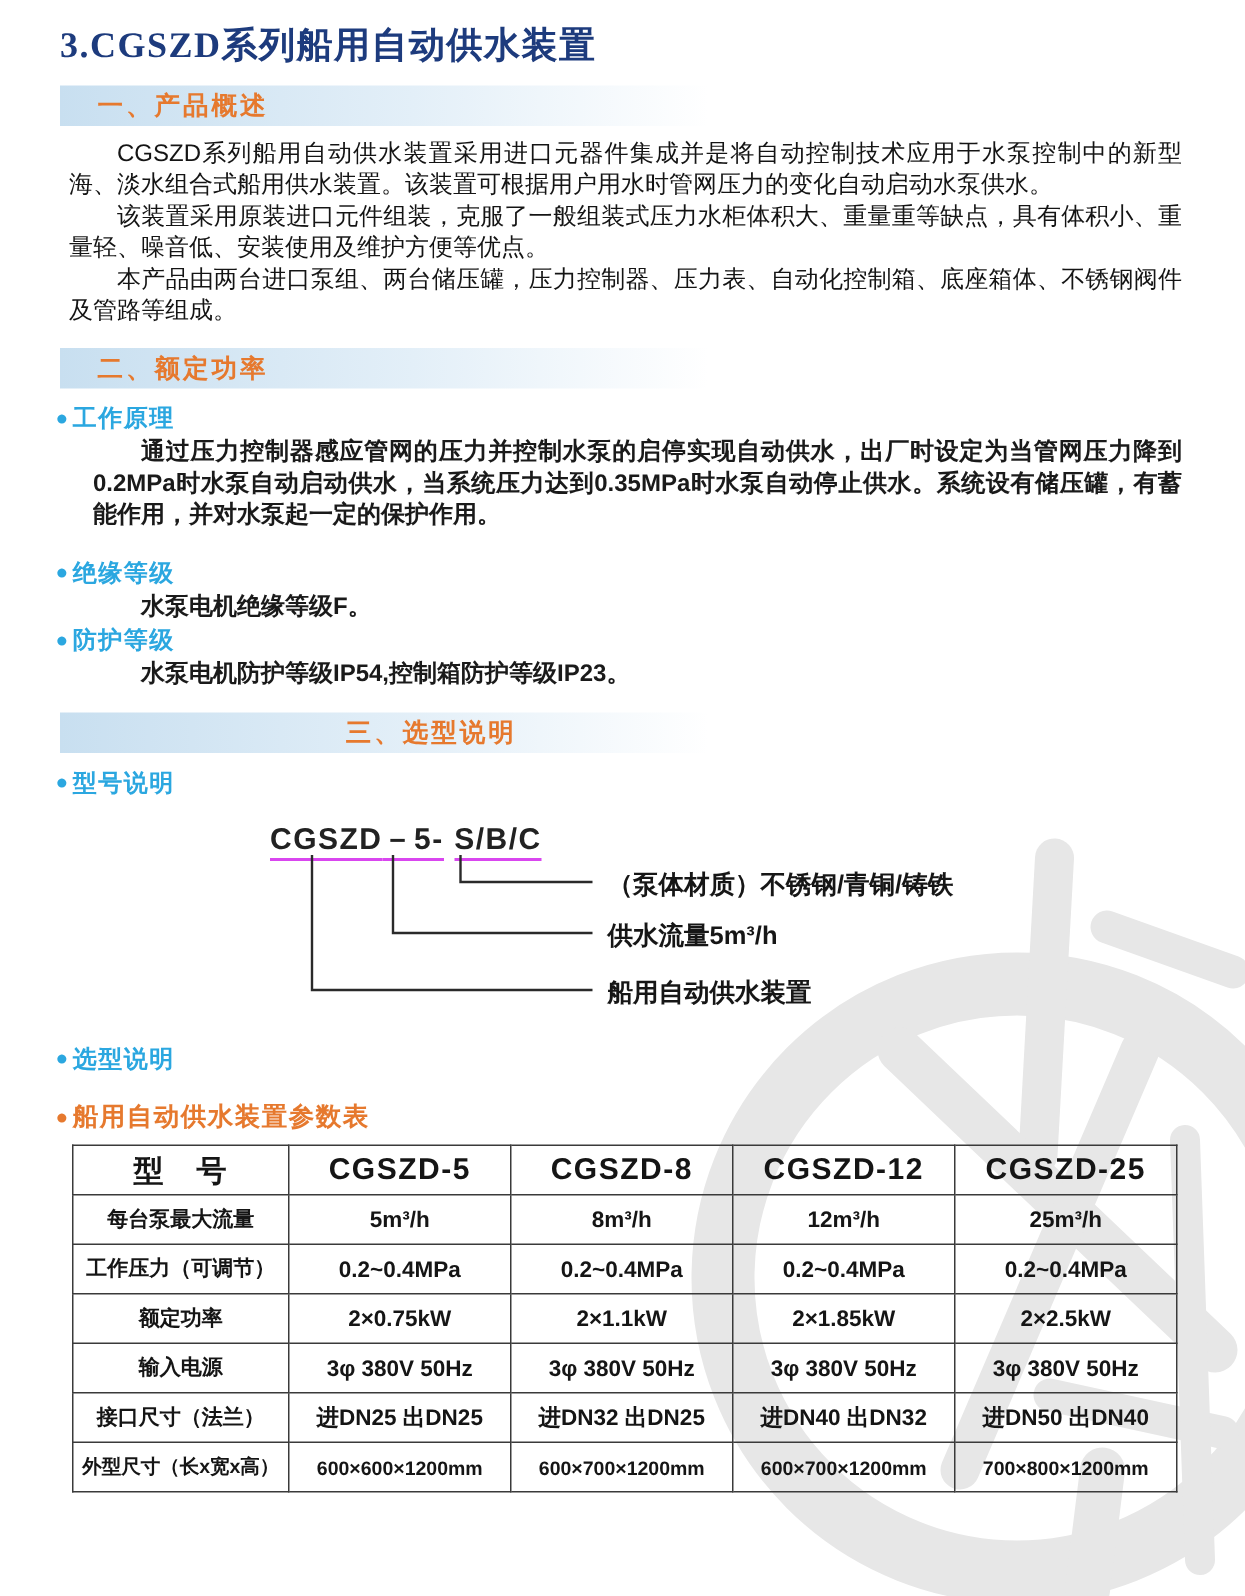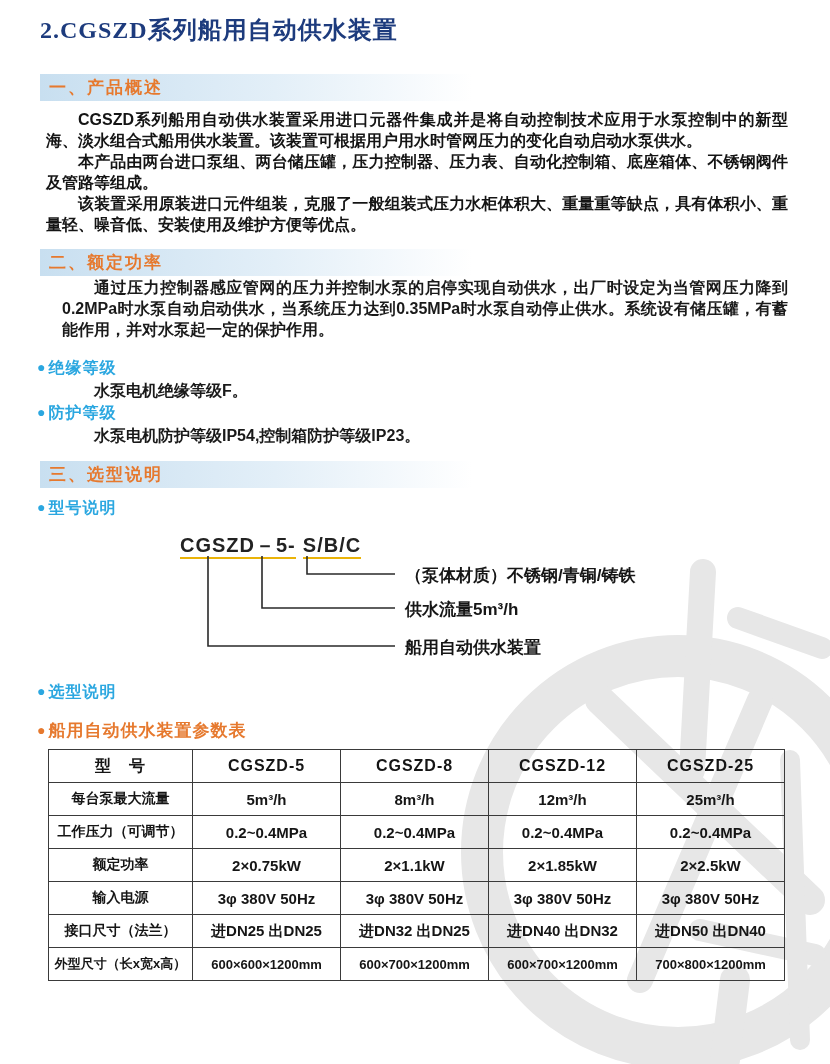--- a/index.html
+++ b/index.html
@@ -17,67 +17,67 @@
 
   
   .page-title {
     margin:14px 0 0 40px;
     font-family:"Liberation Serif","DejaVu Serif",serif;
     font-size:24px; font-weight:bold; color:#1d3b7d; letter-spacing:1px;
   }
 
   
   .band {
-    margin:28px 0 0 40px; width:470px; height:27px; line-height:27px;
-    padding-left:9px;
+    margin:11px 0 0 40px; width:470px; height:27px; line-height:27px;
+    padding-left:25px;
     background:linear-gradient(90deg,#c8dff0 0%,#e3eff8 50%,rgba(255,255,255,0) 92%);
     font-size:17px; font-weight:bold; color:#e6792e; letter-spacing:2px;
   }
   .band-2 { margin-top:14px; }
-  .band-3 { margin-top:15px; }
+  .band-3 { margin-top:15px;text-align:center; }
 
   
   .para-block { margin:8px 42px 0 46px; }
   .para-block p {
-    font-size:16px; line-height:21px; font-weight:700;
+    font-size:16px; line-height:21px; font-weight:400;
     text-indent:2em; color:#141414; text-align:justify;
   }
 
   
   .sub-head {
     margin:10px 0 0 37px; font-size:16px; font-weight:bold; letter-spacing:1px;
   }
   .sub-head .dot { font-size:14px; vertical-align:1px; margin-right:2px; }
   .sub-blue { color:#2ba7e0; }
   .sub-orange { color:#e6792e; font-size:17px; margin-top:16px; }
   .feature-text { margin:1px 42px 0 62px; }
   .feature-text p { font-size:16px; line-height:21px; font-weight:600; text-indent:2em; text-align:justify; }
 
   
   .diagram { position:relative; margin:13px 0 0 180px; width:610px; height:140px; }
   .model-code { position:absolute; left:0; top:0; font-size:20px; font-weight:bold; letter-spacing:1px; color:#222; white-space:nowrap; }
-  .model-code span { border-bottom:2px solid #eab308; padding-bottom:1px; }
+  .model-code span { border-bottom:2px solid #d946ef; padding-bottom:1px; }
   .model-code .seg-suffix { margin-left:7px; }
   .diagram svg.lines { position:absolute; left:0; top:0; }
   .diagram-label { position:absolute; left:225px; font-size:17px; font-weight:bold; color:#161616; white-space:nowrap;text-align:center; }
   .dl-0 { top:32px; } .dl-1 { top:66px; } .dl-2 { top:104px; }
 
   
   .param-table {
     margin:7px 0 0 48px; border-collapse:collapse; table-layout:fixed;
     width:737px; background:transparent;
   }
   .param-table td {
     border:1.5px solid #3a3a3a; height:33px; text-align:center;
     font-size:15px; font-weight:600; color:#151515; padding:0 2px;
     white-space:nowrap; overflow:hidden;
   }
   .param-table col.c-label { width:144px; }
   .param-table td.label-cell { font-size:14px; }
-  .param-table tr.row-hdr td { font-size:16px; letter-spacing:1px; }
+  .param-table tr.row-hdr td { font-size:20px; letter-spacing:1px; }
   .param-table tr.row-small td { font-size:13px; }
 </style>
 </head>
 <body>
 
 <div class="page">
 
   <svg class="watermark" width="830" height="1064" viewBox="0 0 830 1064">
     <g stroke="#e7e7e7" fill="none" stroke-linecap="round">
       <circle cx="678" cy="852" r="196" stroke-width="42"></circle>
@@ -86,31 +86,32 @@
       <path d="M 600 700 L 810 900" stroke-width="30"></path>
       <path d="M 760 700 L 640 980" stroke-width="26"></path>
       <path d="M 700 930 L 815 955" stroke-width="22"></path>
       <path d="M 735 980 L 725 1060" stroke-width="30"></path>
       <path d="M 790 760 L 800 1040" stroke-width="20"></path>
     </g>
   </svg>
 
   <div class="content">
 
-    <h1 class="page-title">2.CGSZD系列船用自动供水装置</h1>
+    <h1 class="page-title">3.CGSZD系列船用自动供水装置</h1>
 
     <div class="band">一、产品概述</div>
     <div class="para-block">
       <p>CGSZD系列船用自动供水装置采用进口元器件集成并是将自动控制技术应用于水泵控制中的新型海、淡水组合式船用供水装置。该装置可根据用户用水时管网压力的变化自动启动水泵供水。</p>
+      <p>该装置采用原装进口元件组装，克服了一般组装式压力水柜体积大、重量重等缺点，具有体积小、重量轻、噪音低、安装使用及维护方便等优点。</p>
       <p>本产品由两台进口泵组、两台储压罐，压力控制器、压力表、自动化控制箱、底座箱体、不锈钢阀件及管路等组成。</p>
-      <p>该装置采用原装进口元件组装，克服了一般组装式压力水柜体积大、重量重等缺点，具有体积小、重量轻、噪音低、安装使用及维护方便等优点。</p>
     </div>
 
     <div class="band band-2">二、额定功率</div>
 
+    <div class="sub-head sub-blue"><span class="dot">●</span><span>工作原理</span></div>
     <div class="feature-text">
       <p>通过压力控制器感应管网的压力并控制水泵的启停实现自动供水，出厂时设定为当管网压力降到0.2MPa时水泵自动启动供水，当系统压力达到0.35MPa时水泵自动停止供水。系统设有储压罐，有蓄能作用，并对水泵起一定的保护作用。</p>
     </div>
 
     <div class="sub-head sub-blue" style="margin-top:18px;"><span class="dot">●</span><span>绝缘等级</span></div>
     <div class="feature-text">
       <p>水泵电机绝缘等级F。</p>
     </div>
 
     <div class="sub-head sub-blue" style="margin-top:2px;"><span class="dot">●</span><span>防护等级</span></div>

